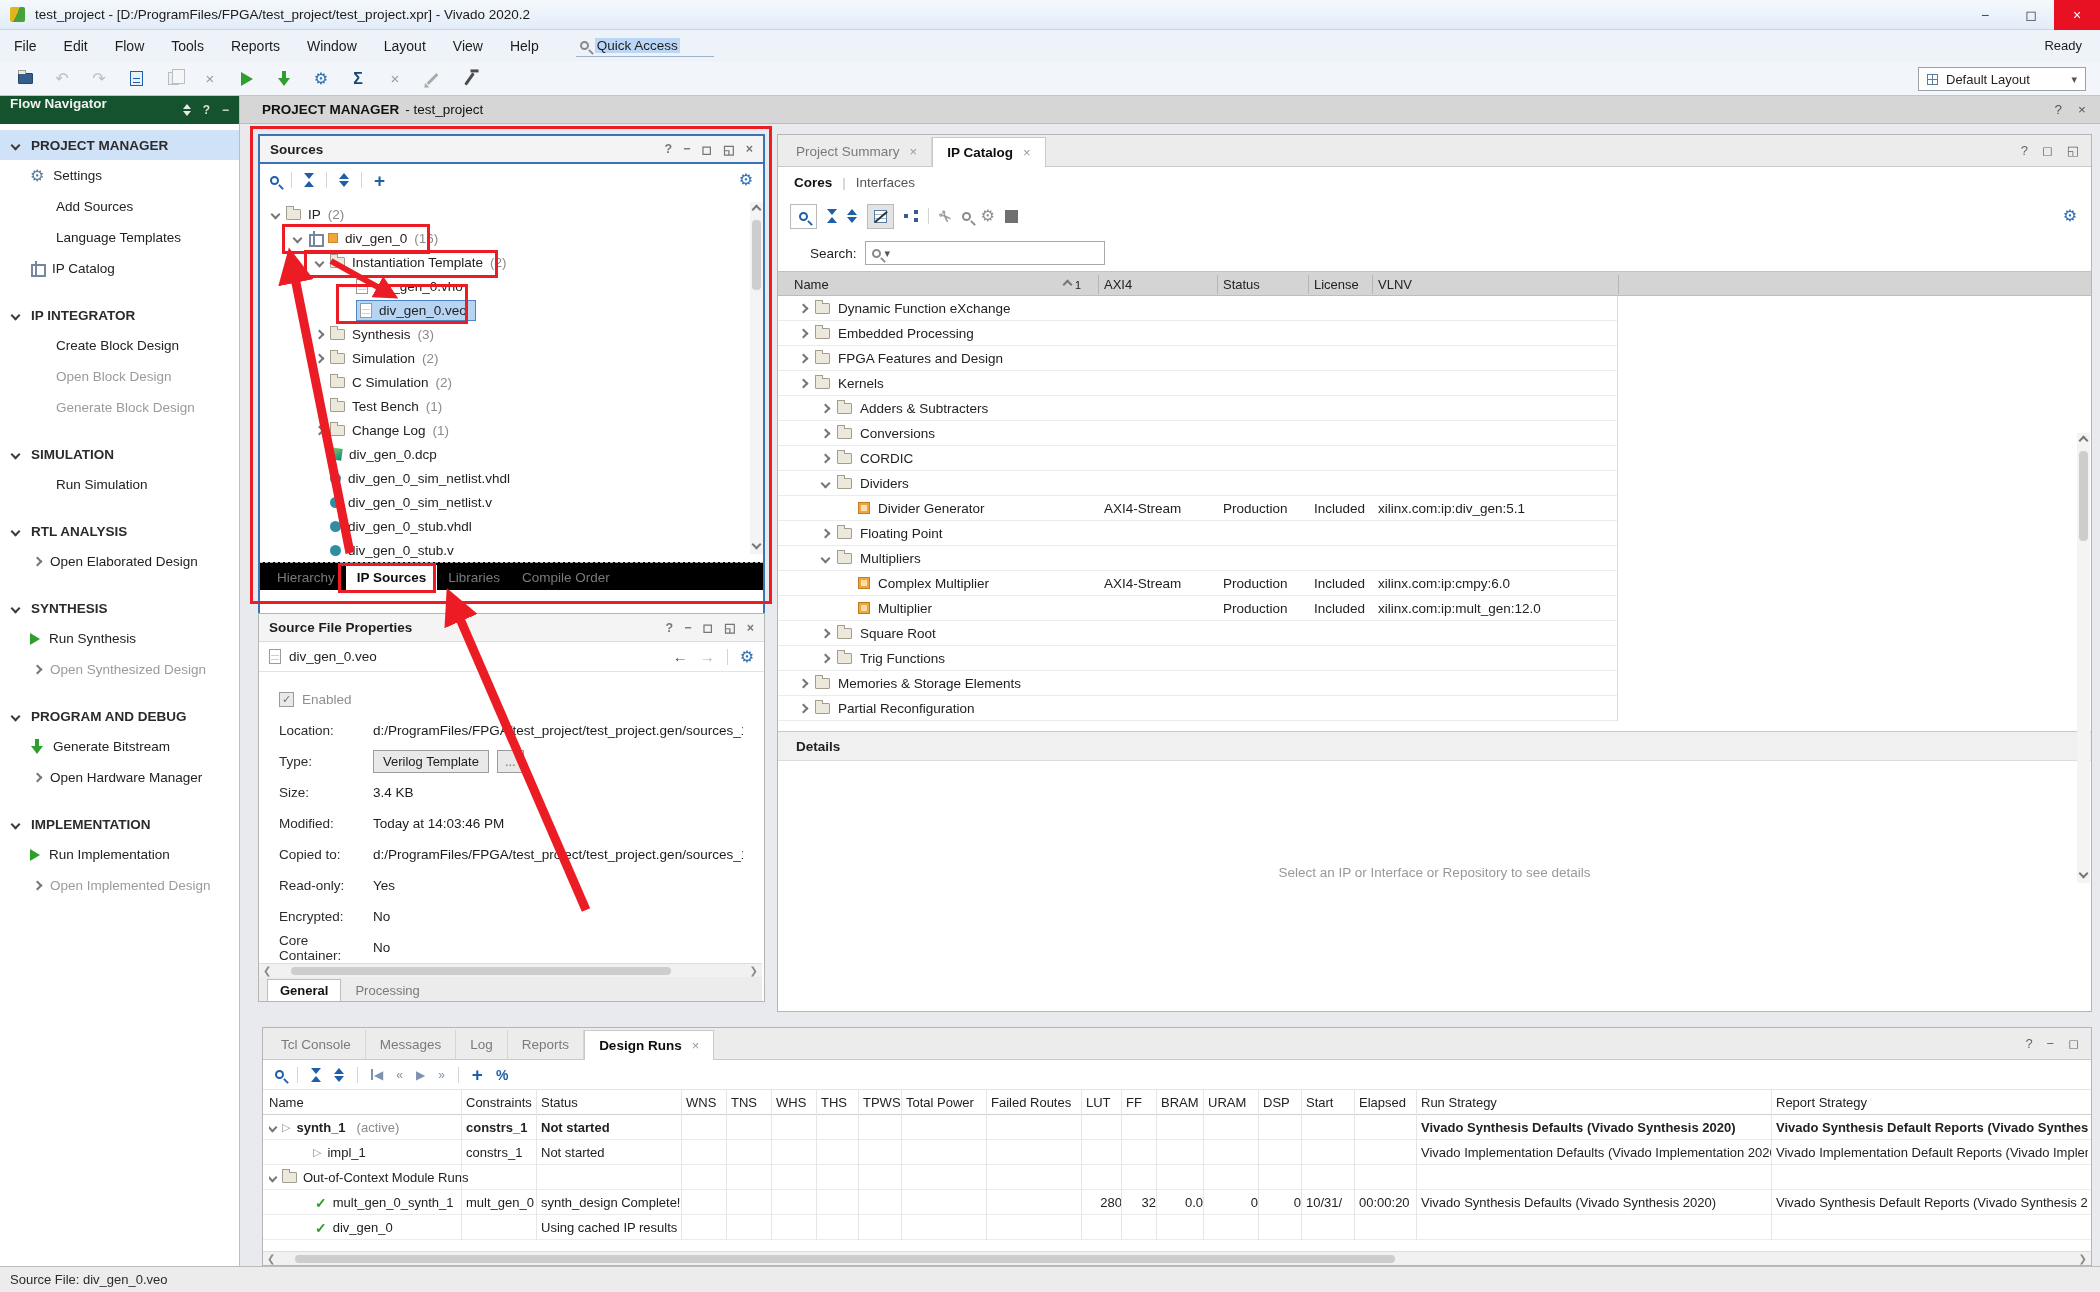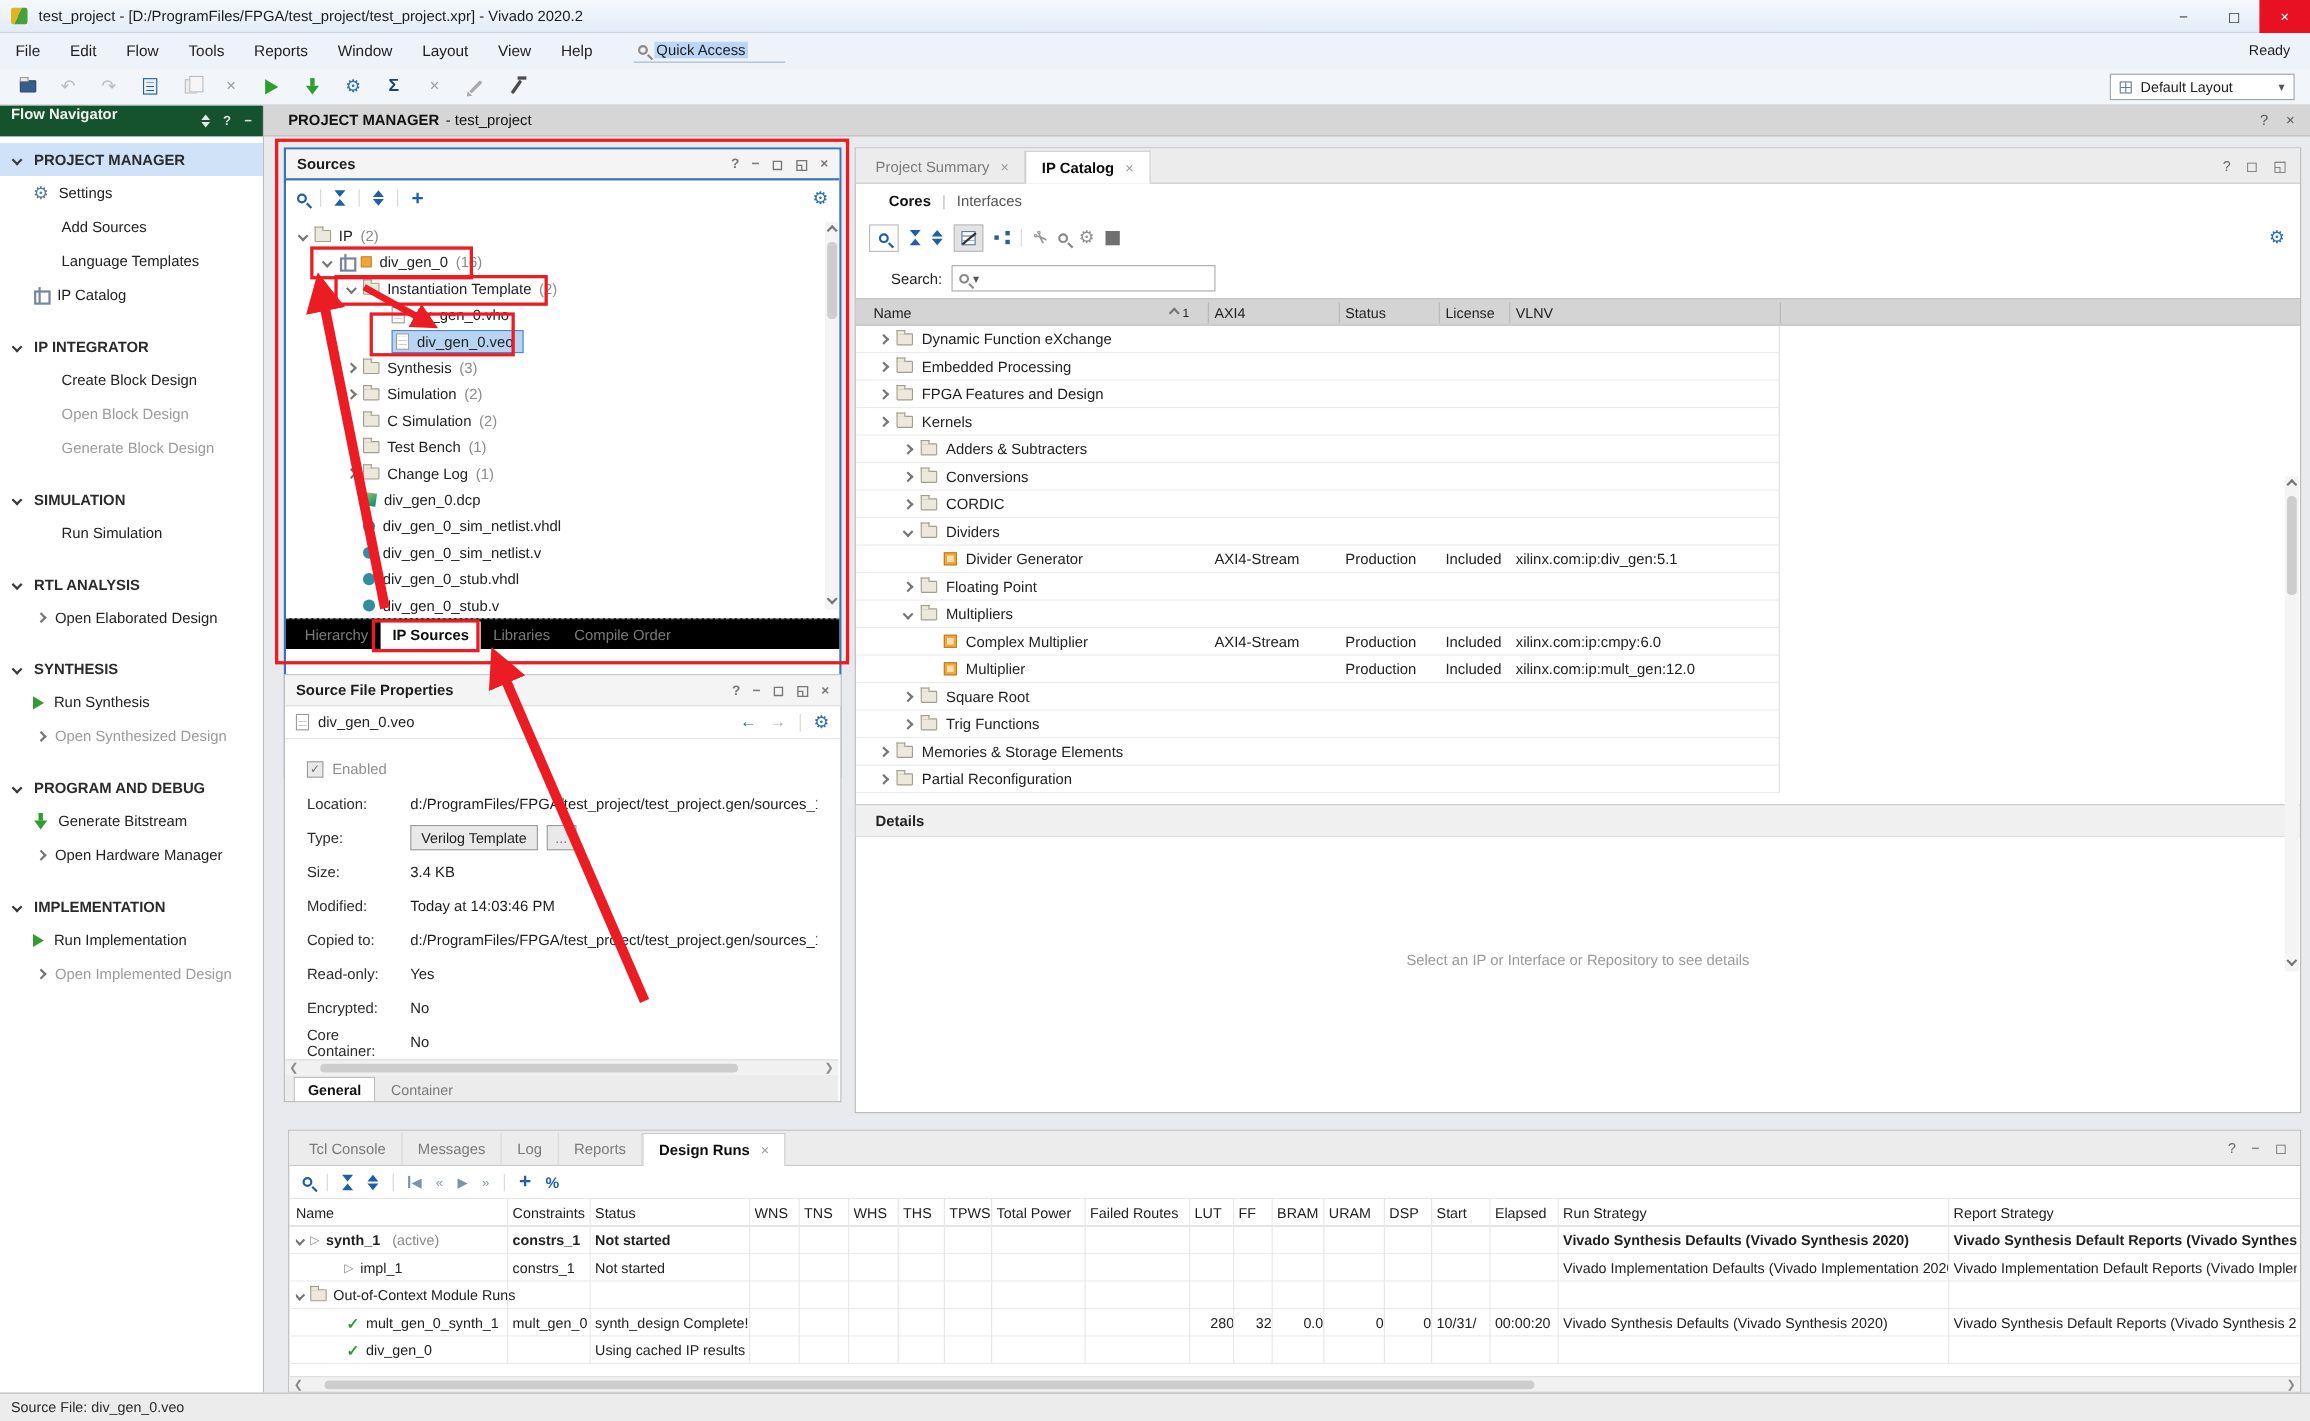--- a/index.html
+++ b/index.html
@@ -120,21 +120,21 @@
   .ptabs{position:absolute;left:0;top:363px;width:503px;height:24px;background:#ececec;display:flex;align-items:flex-end;padding-left:8px;gap:2px}
   .ptab{padding:3px 12px;color:#7a7a7a;font-size:13px}
   .ptab.active{background:#fff;border:1px solid #bdbdbd;border-bottom:none;font-weight:bold;color:#111}
   
   .ipcat-panel{left:777px;top:134px;width:1315px;height:878px}
   .ctabs{height:32px;background:#ececec;border-bottom:1px solid #c9c9c9;display:flex;align-items:flex-end;padding-left:4px}
   .ctab{display:flex;align-items:center;gap:10px;padding:7px 14px;color:#7a7a7a;font-size:13.5px;border-right:1px solid #d6d6d6}
   .ctab.active{background:#fff;color:#0d0d0d;font-weight:bold;border:1px solid #c9c9c9;border-bottom:none;margin-bottom:-1px}
   .ctab .x{color:#9a9a9a;font-weight:normal;font-size:13px}
   .ctab-icons{margin-left:auto;display:flex;gap:14px;padding-right:12px;color:#666;align-self:center}
-  .subrow{height:30px;display:flex;align-items:center;gap:10px;padding-left:30px;font-size:13.5px}
+  .subrow{height:30px;display:flex;align-items:center;gap:10px;padding-left:16px;font-size:13.5px}
   .subrow .sep{color:#bbb}
   .cores{font-weight:bold;color:#111}
   .interfaces{color:#555}
   .cat-toolbar{height:38px;display:flex;align-items:center;gap:10px;padding-left:12px}
   .boxed{width:27px;height:25px;border:1px solid #b9b9b9;display:flex;align-items:center;justify-content:center;background:#fff;flex:none}
   .boxed.pressed{background:#e3e3e3}
   .filter-ic{width:13px;height:13px;border:1px solid #5a7ca1;position:relative;background:linear-gradient(#fff 0 3px,#9db7d1 3px 4px,#fff 4px 7px,#9db7d1 7px 8px,#fff 8px 100%)}
   .filter-ic::after{content:"";position:absolute;left:-2px;top:5px;width:16px;height:2px;background:#333;transform:rotate(-40deg)}
   .hier-ic{width:14px;height:12px;position:relative}
   .hier-ic::before{content:"";position:absolute;left:0;top:4px;width:4px;height:4px;background:#355f8a}
@@ -565,21 +565,21 @@
       <span class="pvalue">No</span>
     </div>
   </div>
   <div class="hsb">
     <span class="hsb-arrow">❮</span>
     <span class="hsb-thumb" style="width:380px"></span>
     <span class="hsb-arrow" style="margin-left:auto">❯</span>
   </div>
   <div class="ptabs">
     <span class="ptab active">General</span>
-    <span class="ptab">Container</span>
+    <span class="ptab">Processing</span>
   </div>
 </div>
 
 <div class="panel ipcat-panel">
   <div class="ctabs">
     <span class="ctab">
       <span>Project Summary</span>
         <span class="x">×</span>
     </span>
     <span class="ctab active">

